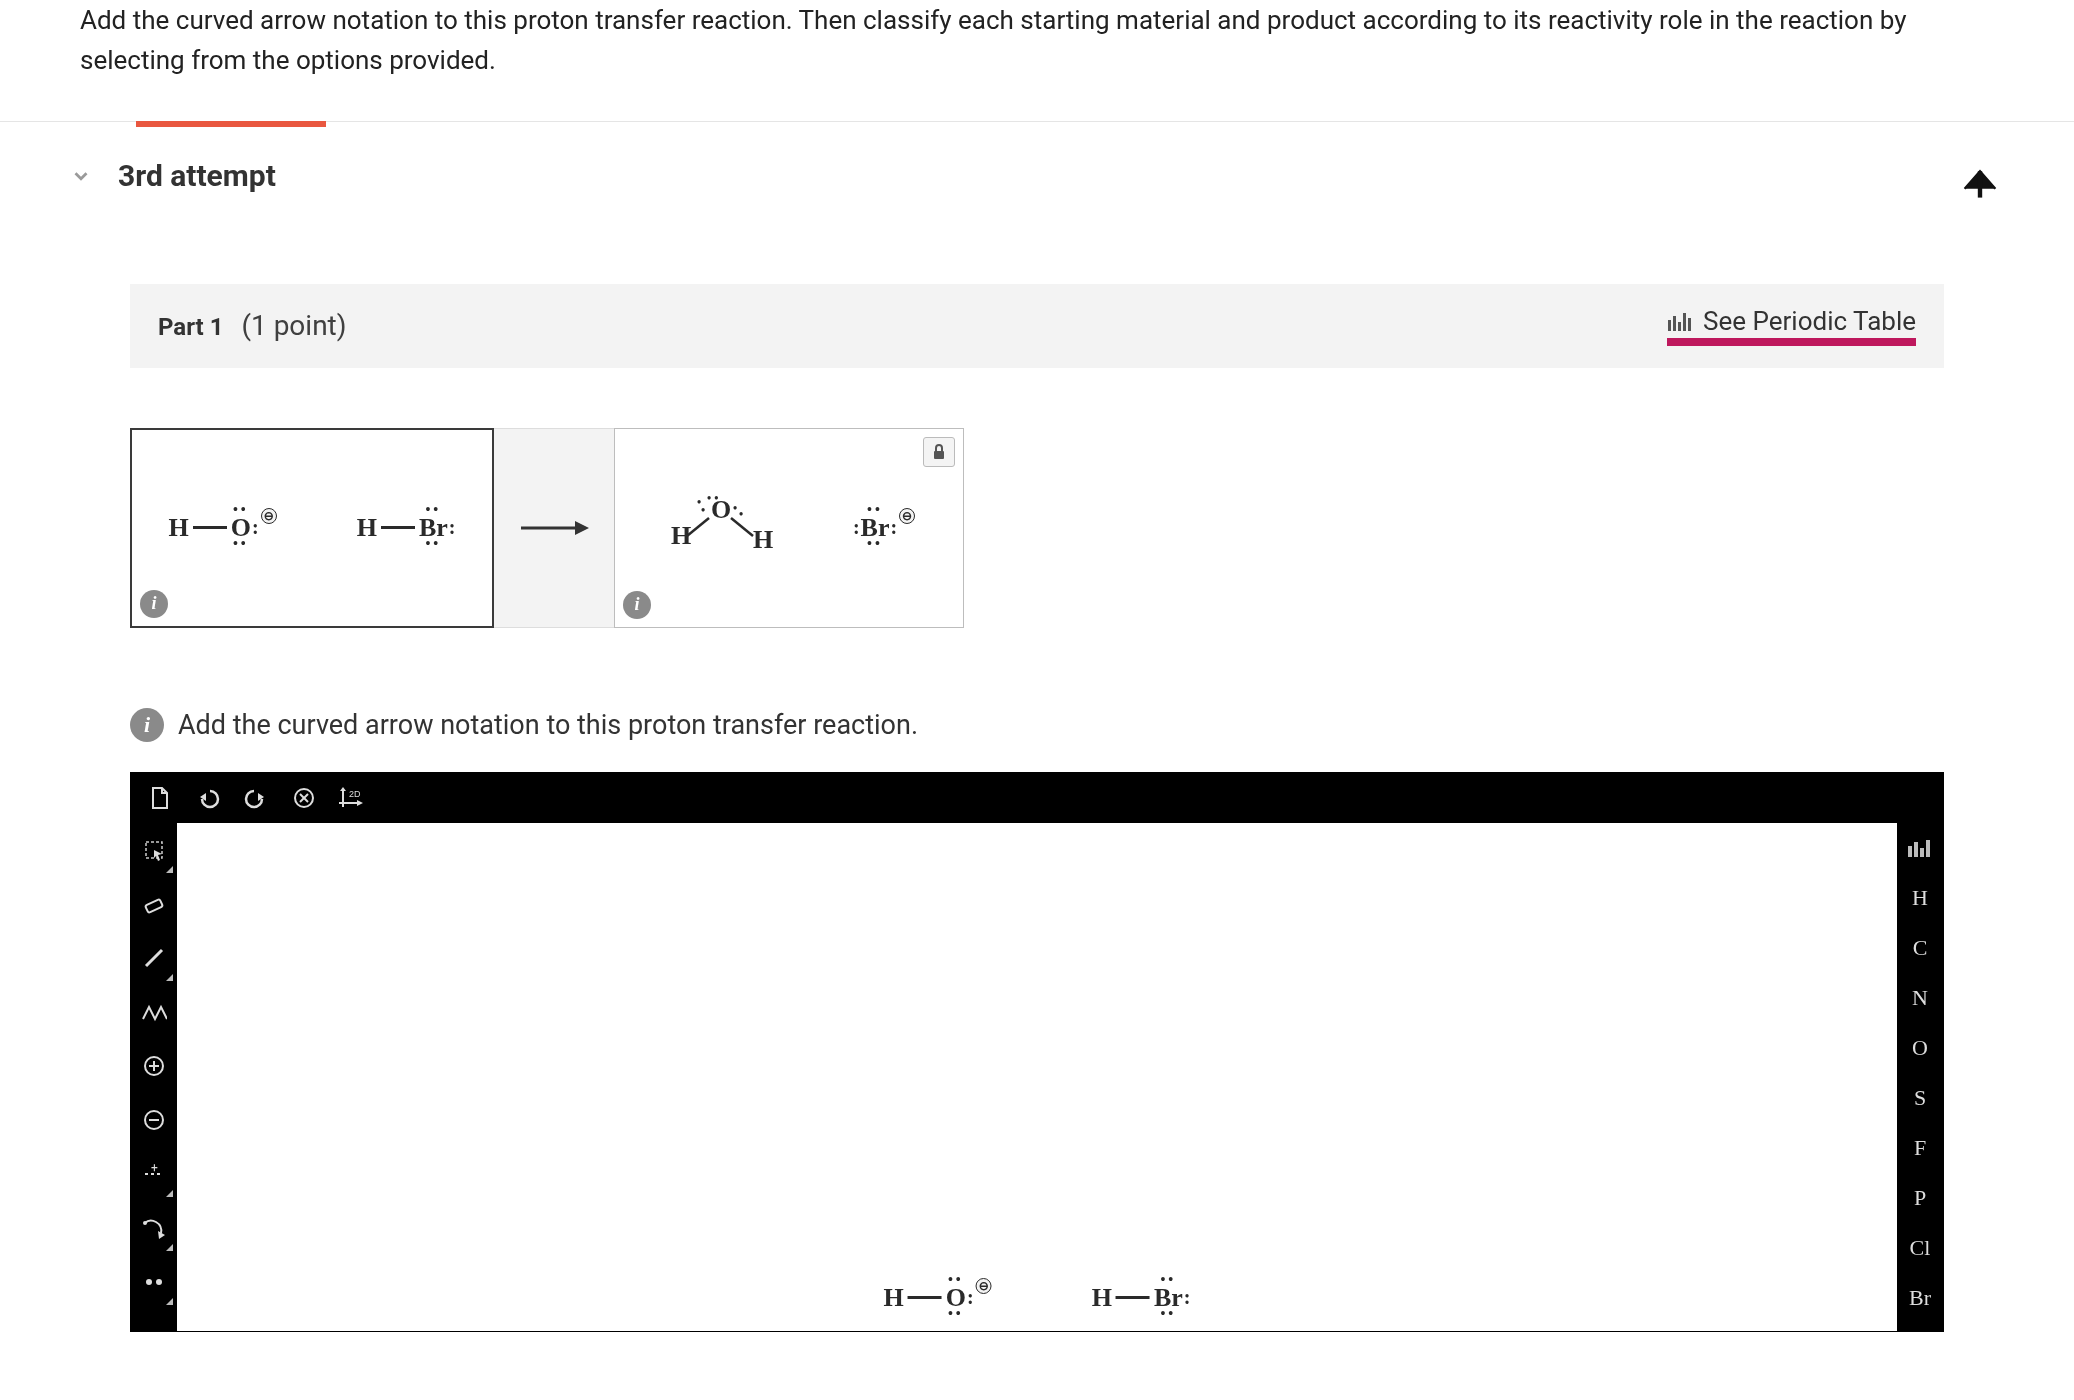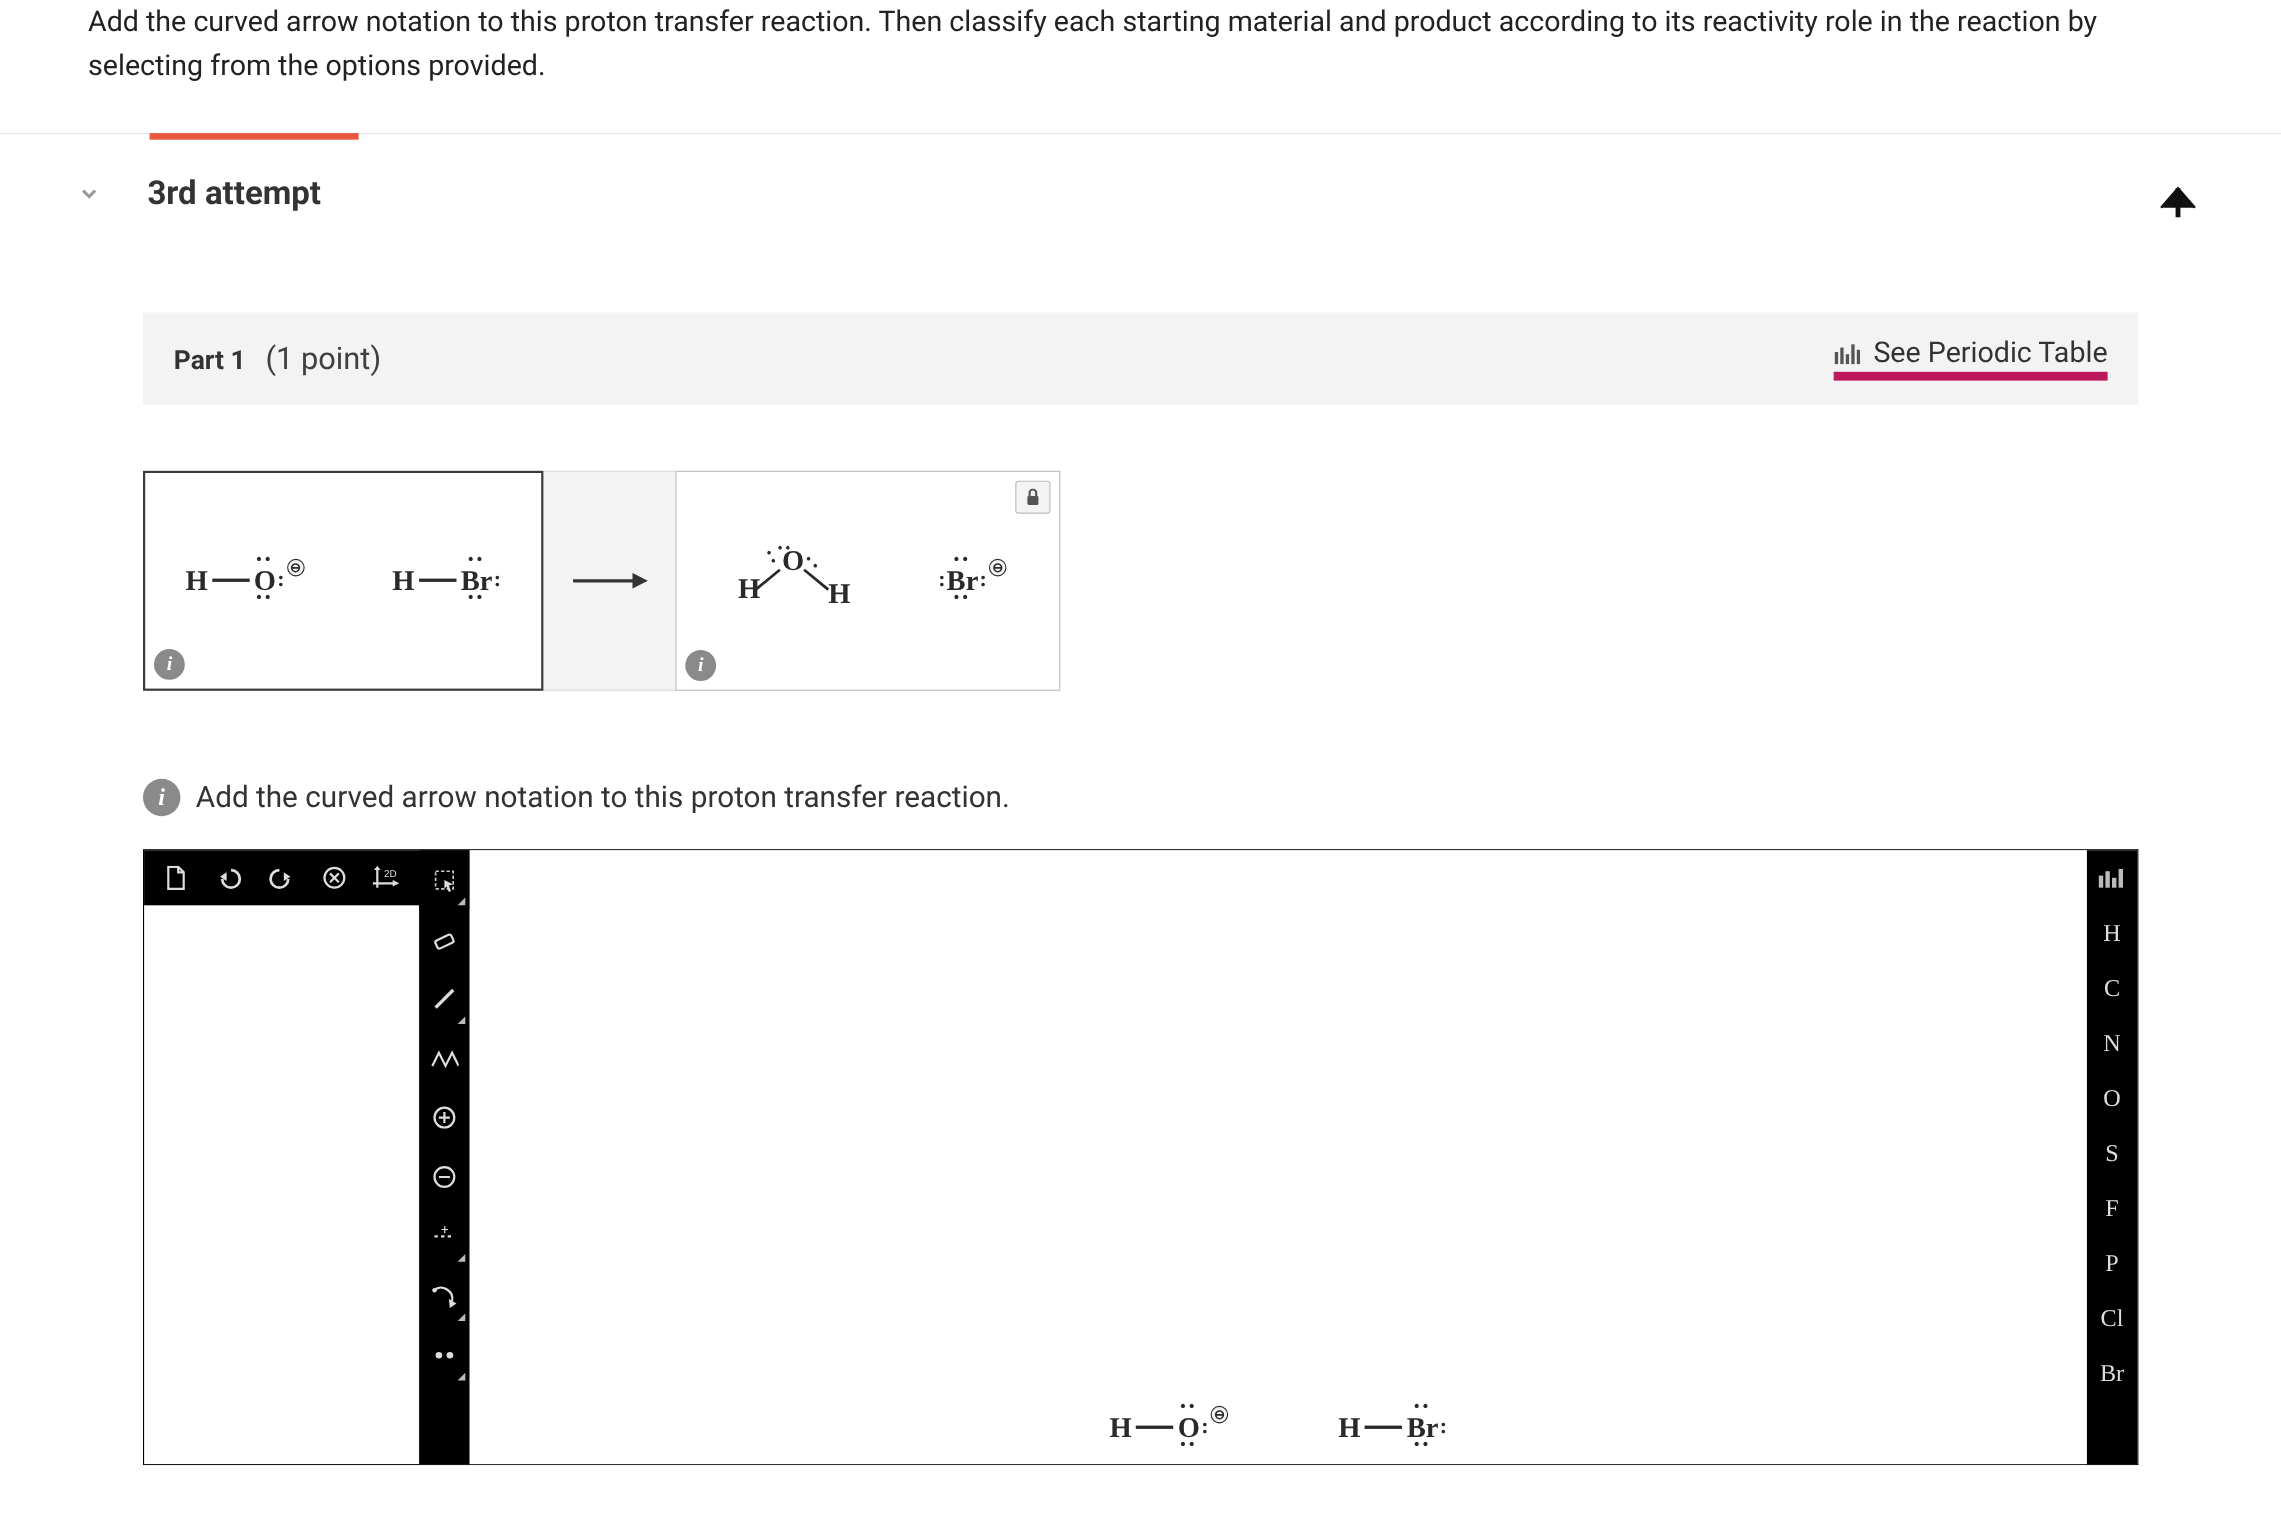--- a/index.html
+++ b/index.html
@@ -30,21 +30,21 @@
   }
   .attempt-row {
     display: flex;
     align-items: center;
     padding: 36px 80px 10px 70px;
     justify-content: space-between;
   }
   .attempt-left {
     display: flex;
     align-items: center;
-    gap: 42px;
+    gap: 26px;
   }
   .chevron-down {
     width: 22px;
     height: 22px;
     display: inline-block;
   }
   .attempt-title {
     font-weight: 700;
     font-size: 30px;
     color: #333;
@@ -203,21 +203,21 @@
     width: 34px; height: 34px; border-radius: 50%;
     background:#8a8a8a;color:#fff;display:flex;align-items:center;justify-content:center;
     font-family:Georgia,serif;font-style:italic;font-weight:700;font-size:22px;
   }
   .editor {
     margin-top: 30px;
     border: 1px solid #000;
     position: relative;
     height: 560px;
     display: flex;
-    flex-direction: row;
+    flex-direction: column;
   }
   .editor-topbar {
     height: 50px;
     background: #000;
     display: flex;
     align-items: center;
     gap: 18px;
     padding: 0 14px;
     color: #ddd;
   }

